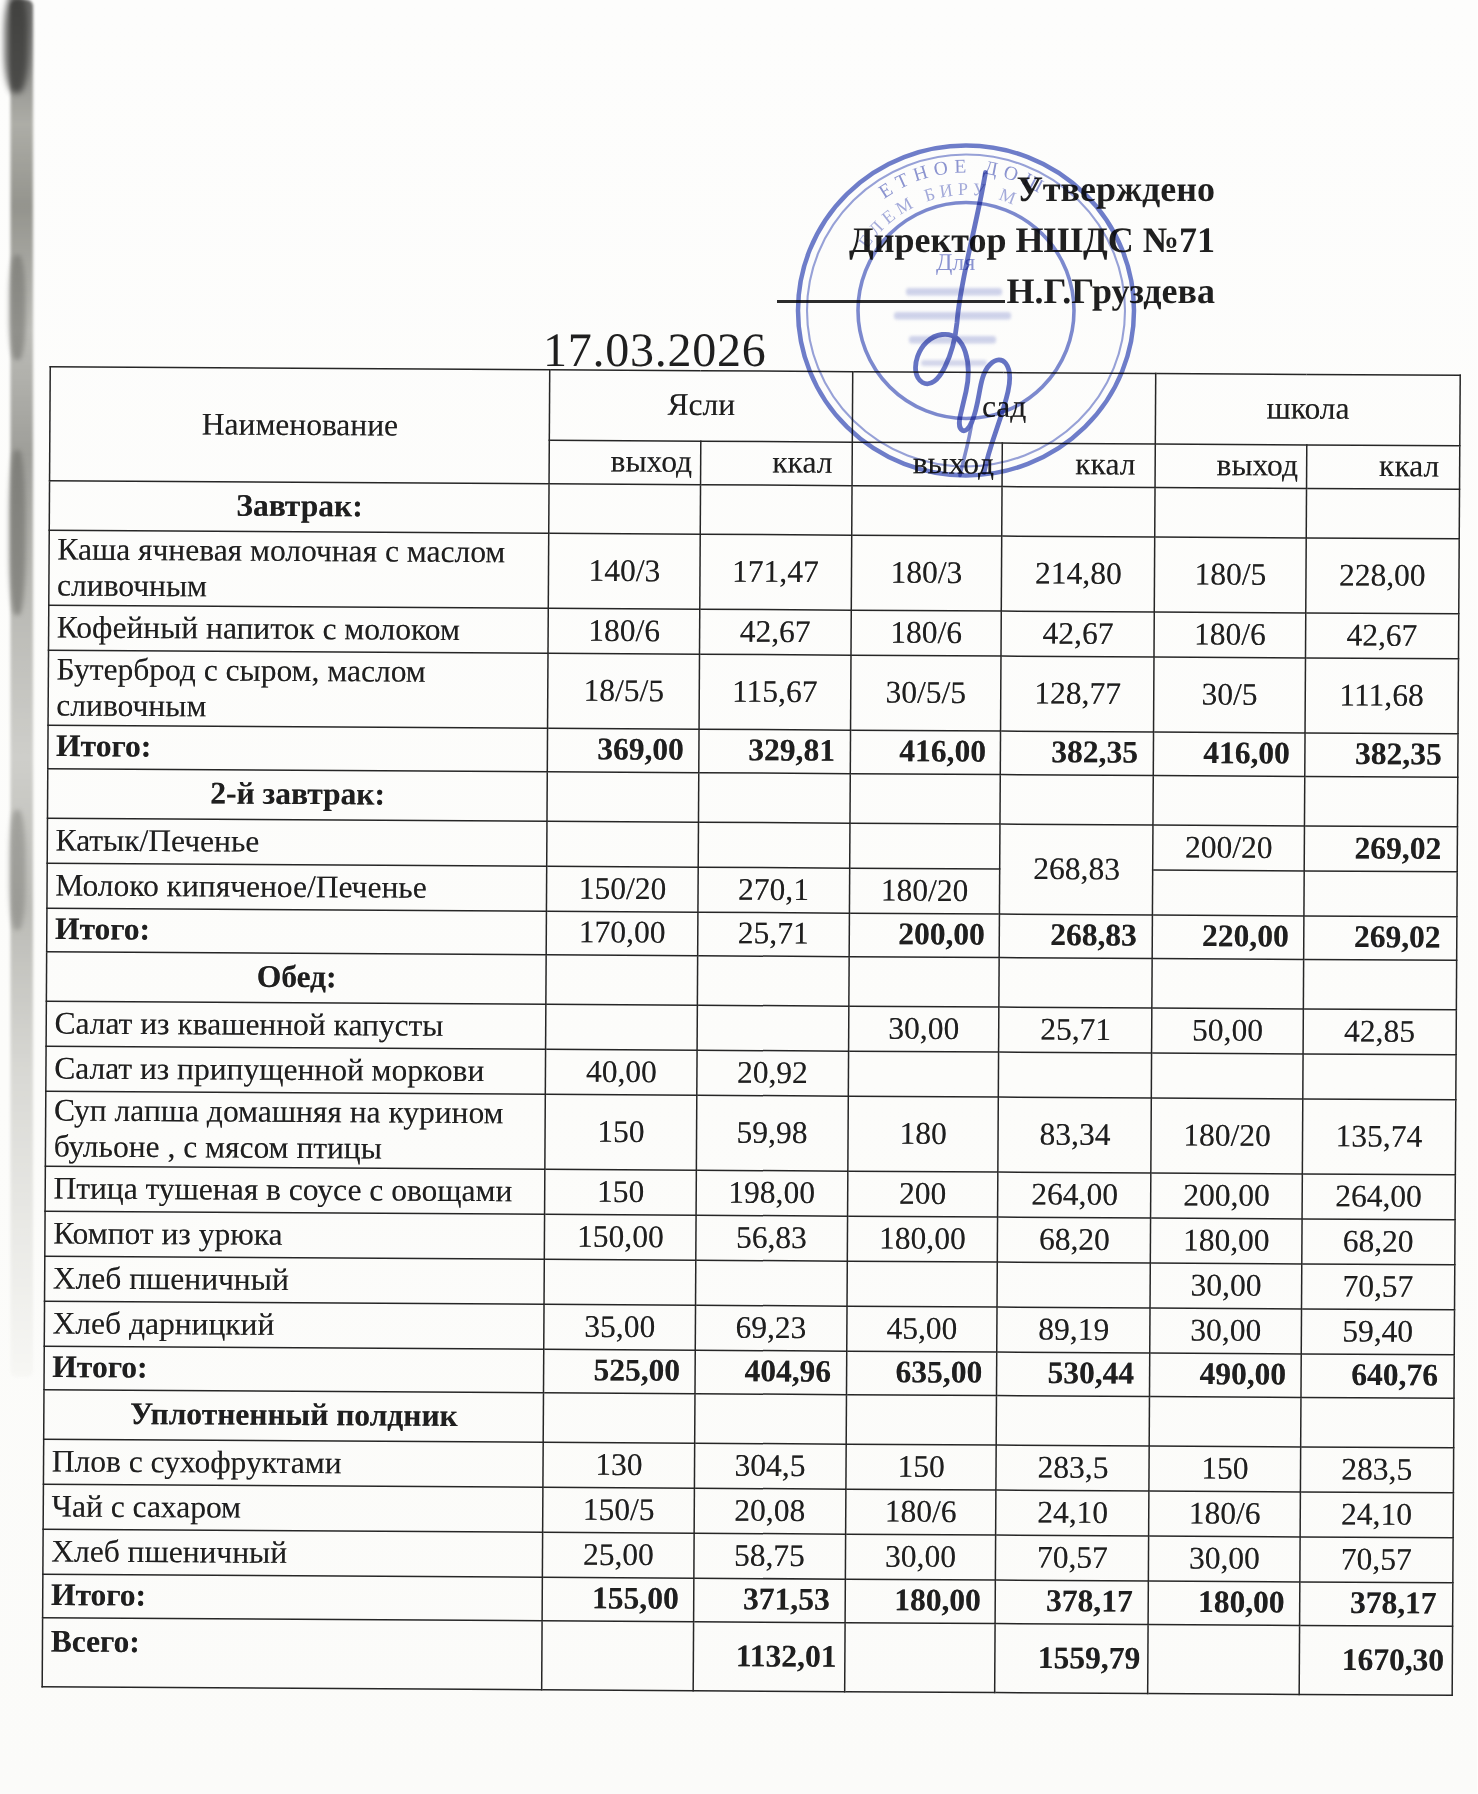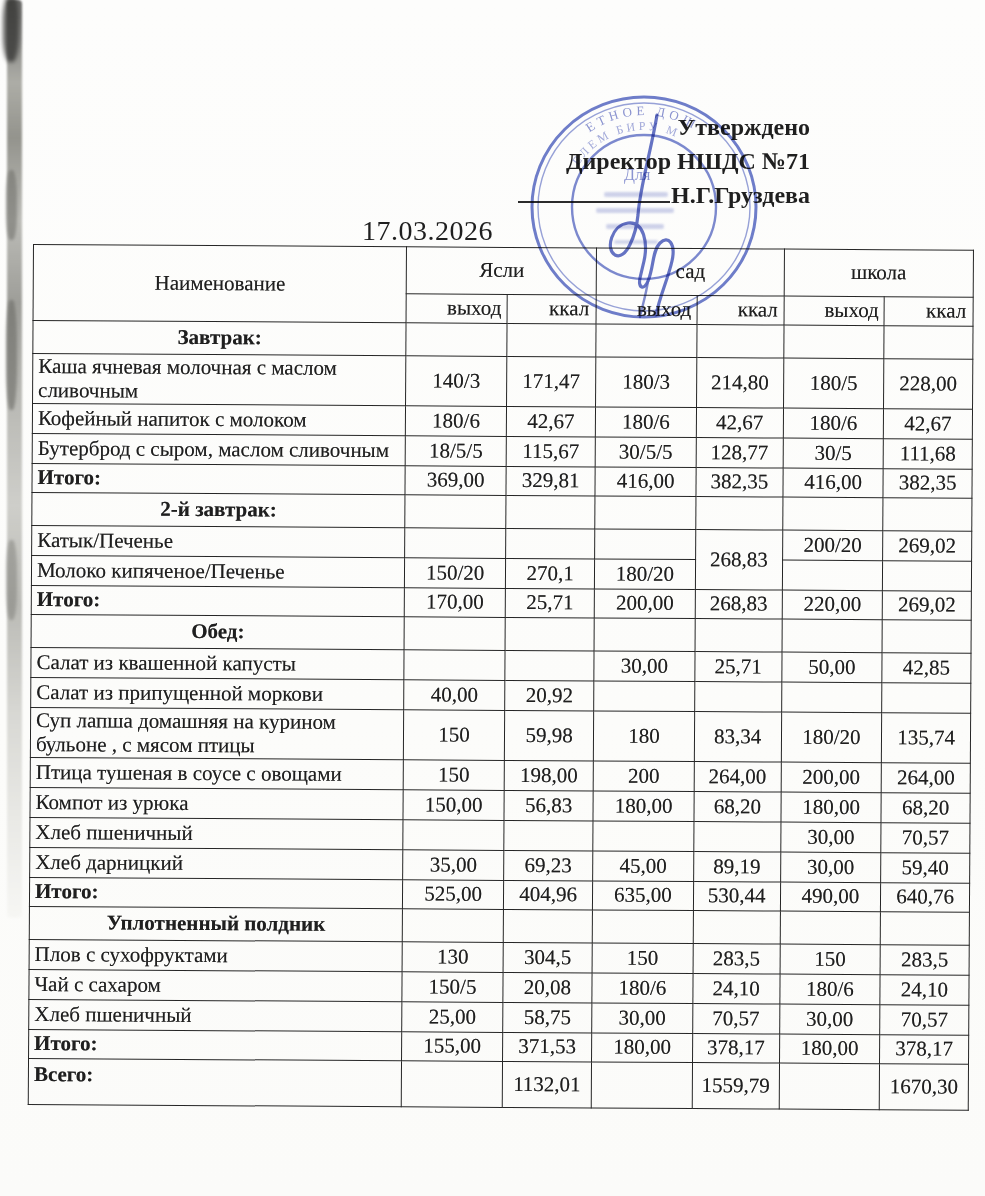--- a/index.html
+++ b/index.html
@@ -16,21 +16,21 @@
       #e4e4e0 89%,#f6f6f3 100%);
     filter:blur(1.1px);opacity:.78;
   }
   .edge-blob{position:absolute;left:3px;top:-6px;width:16px;height:68px;background:#383836;filter:blur(2.2px);opacity:.8;border-radius:40%;}
   .edge-mark{position:absolute;left:6px;width:11px;background:#6d6d68;filter:blur(1.6px);opacity:.55;border-radius:40%;}
   .scan-arc{position:absolute;left:62px;top:-16px;width:130px;height:26px;border:2px solid #d8d8d4;border-color:#d8d8d4 transparent transparent transparent;border-radius:50%;opacity:.8;}
 
   
   .approval{position:absolute;left:480px;top:110px;width:330px;text-align:right;font-weight:bold;font-size:24px;line-height:1.42;}
   .sig-underline{display:inline-block;width:152px;border-bottom:2px solid #2c2c2c;height:20px;vertical-align:baseline;margin-right:1px;}
-  .date{position:absolute;left:362px;top:215px;font-size:28px;letter-spacing:.5px;}
+  .date{position:absolute;left:362px;top:215px;font-size:32px;letter-spacing:.5px;}
 
   
   .stamp{position:absolute;left:518px;top:92px;width:252px;height:232px;mix-blend-mode:multiply;filter:blur(.4px);opacity:.88;pointer-events:none;}
   .signature{position:absolute;left:560px;top:103px;width:200px;height:220px;mix-blend-mode:multiply;opacity:.9;pointer-events:none;}
 
   
   .table-wrap{position:absolute;left:33px;top:244px;width:941px;transform:rotate(.35deg);transform-origin:0 0;}
   table{width:100%;border-collapse:collapse;}
   th,td{
     border:1.6px solid #262626;padding:1px 5px;font-size:21px;line-height:1.12;
@@ -40,21 +40,21 @@
   thead tr.gr th{height:44px;}
   thead tr.sub th{height:26px;padding-left:40px;}
   td.name{text-align:left;}
   tr.item td{height:27px;}
   tr.section td{height:30px;}
   tr.section td.name{font-weight:bold;text-align:center;}
   tr.total td{height:26px;}
   tr.total td.name{font-weight:bold;}
   tr.grand td{height:40px;}
   tr.grand td.name{font-weight:bold;vertical-align:top;padding-top:4px;}
-  td.b{font-weight:normal;}
+  td.b{font-weight:bold;padding-left:28px;}
   td.va-mid{vertical-align:middle;}
 </style>
 </head>
 <body>
 
 <div class="page">
 
   <div class="edge-strip"></div>
   <div class="edge-blob"></div>
   <div class="edge-mark" style="top:170px;height:70px;"></div>

